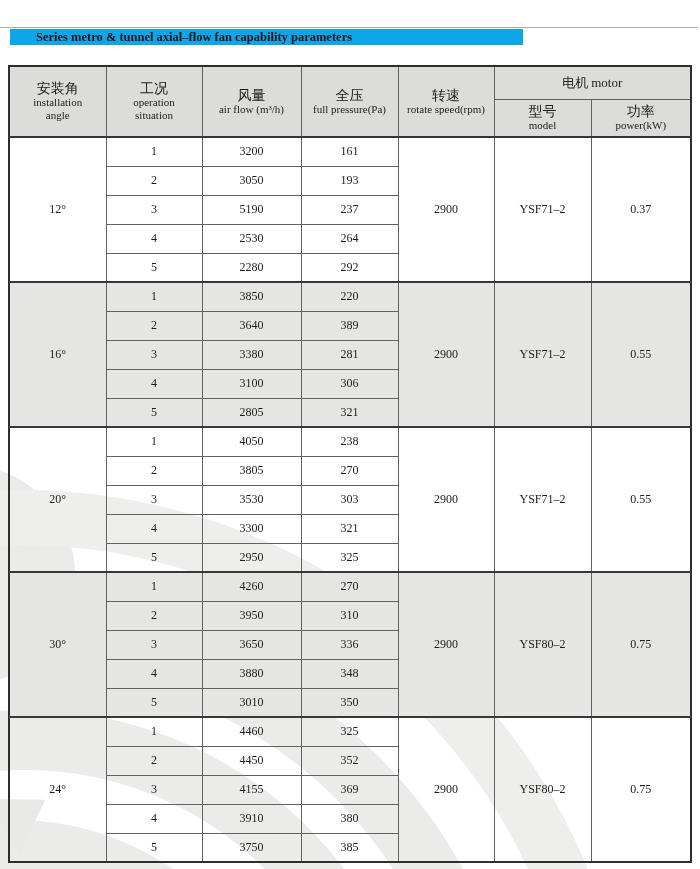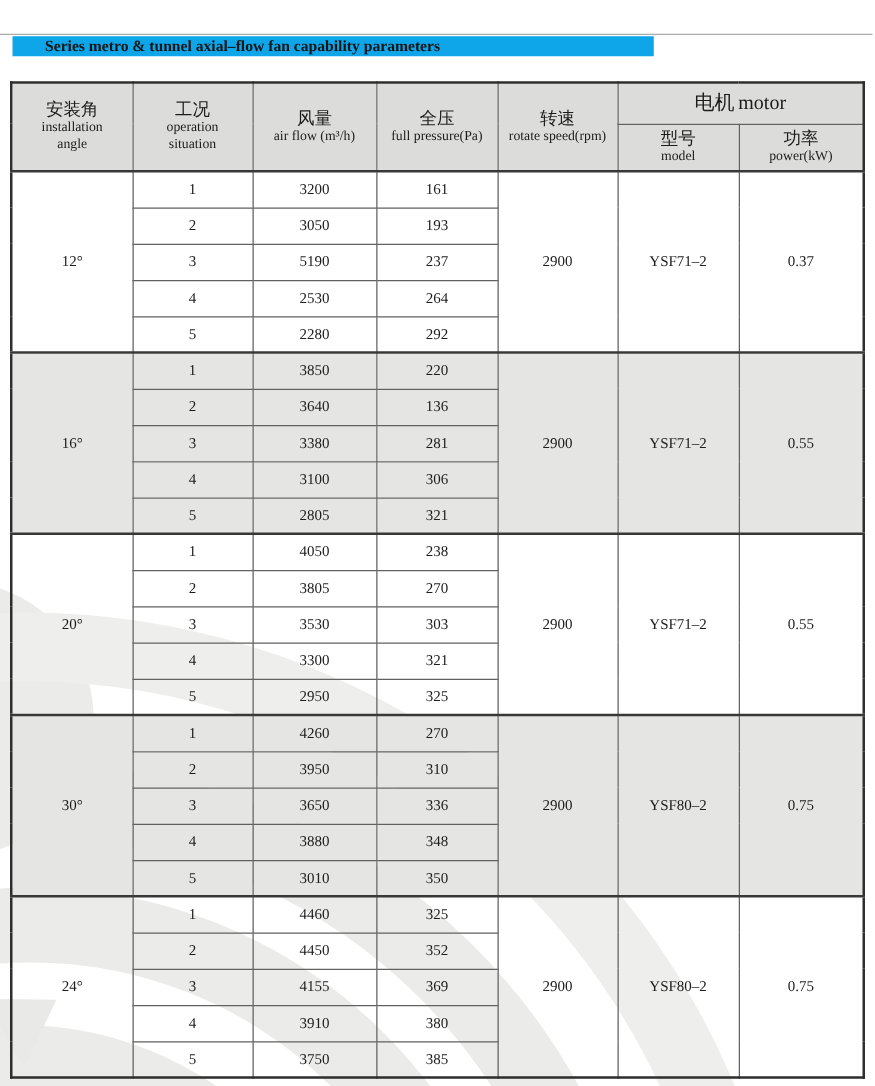--- a/index.html
+++ b/index.html
@@ -56,21 +56,21 @@
   table.spec td,table.spec th{
     border:1px solid #616161;
     text-align:center;vertical-align:middle;
     padding:0;overflow:hidden;
     font-weight:normal;
   }
   thead.hd{border-bottom:2px solid #383838;}
   thead.hd th{background:#dcdcda;}
   .hd .zh{display:block;font-size:14px;line-height:15px;}
   .hd .en{display:block;font-size:11px;line-height:13px;}
-  .hd .inline-zh,.hd .inline-en{font-size:16px;}
+  .hd .inline-zh,.hd .inline-en{font-size:13px;}
   tr.hrow1{height:33px;}
   tr.hrow2{height:38px;}
   tbody.sec{border-top:2px solid #383838;}
   tbody.sec tr{height:29px;}
   tbody.sec.gray td{background:#e5e5e3;}
   tbody.sec.white td{background:transparent;}
 </style>
 </head>
 <body>
 
@@ -177,21 +177,21 @@
         <td>1</td>
         <td>3850</td>
         <td>220</td>
         <td rowspan="5">2900</td>
         <td rowspan="5">YSF71–2</td>
         <td rowspan="5">0.55</td>
       </tr>
       <tr>
         <td>2</td>
         <td>3640</td>
-        <td>136</td>
+        <td>389</td>
       </tr>
       <tr>
         <td>3</td>
         <td>3380</td>
         <td>281</td>
       </tr>
       <tr>
         <td>4</td>
         <td>3100</td>
         <td>306</td>

